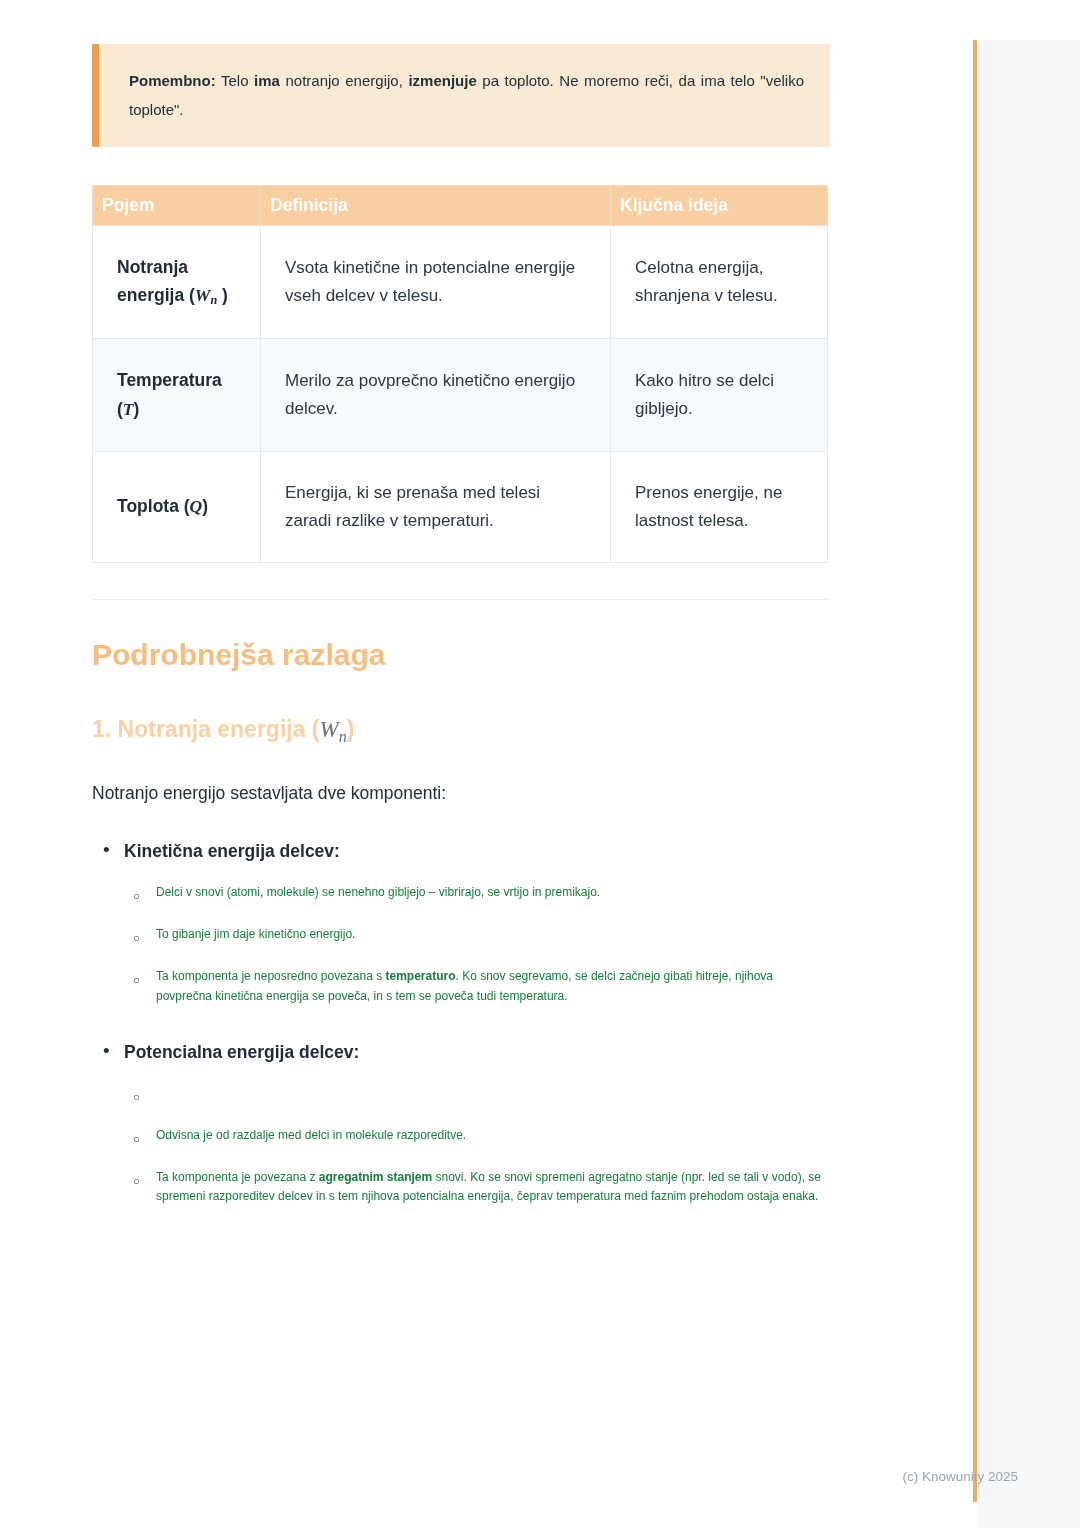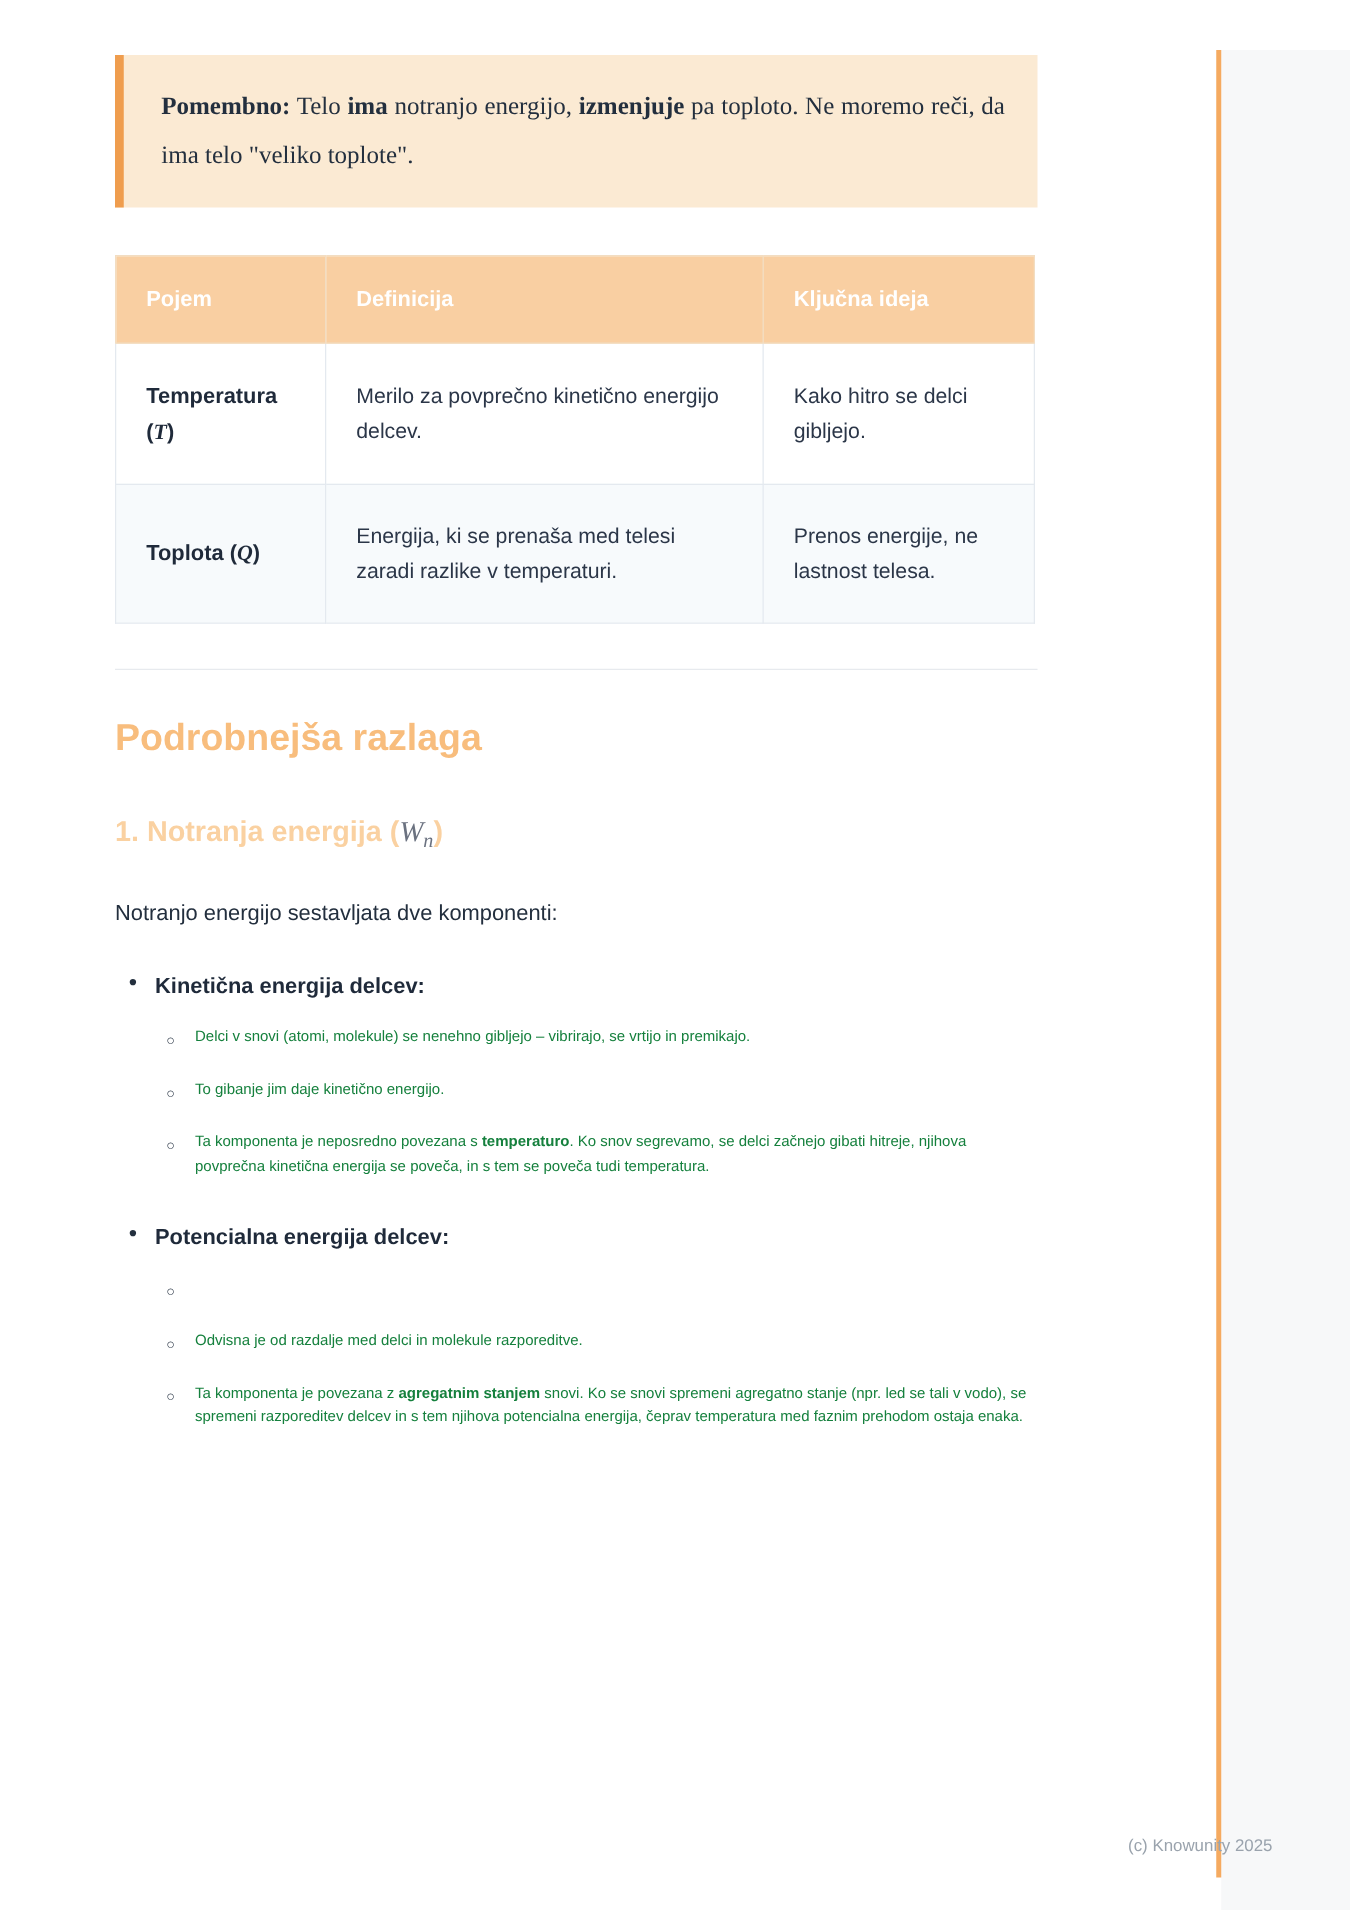--- a/index.html
+++ b/index.html
@@ -15,33 +15,33 @@
   .edge-line { position:absolute; top:40px; bottom:26px; left:973px; width:4px; background:#f5aa60; }
   .content { position:absolute; top:0; left:92px; width:738px; }
 
   
   .callout {
     margin-top:44px;
     background:#fbead3;
     border-left:7px solid #ef9d4e;
     padding:22px 26px 22px 30px;
   }
-  .callout p { font-size:20px; line-height:1.95; text-align:justify; color:#232f3e;font-family:Liberation Serif, serif; }
+  .callout p { font-size:15px; line-height:1.95; text-align:justify; color:#232f3e; }
 
   
   .bold { font-weight:700; }
   .math { font-family:"Liberation Serif","DejaVu Serif",serif; font-style:italic; }
   .msub { font-family:"Liberation Serif","DejaVu Serif",serif; font-style:italic; font-size:0.7em; vertical-align:-0.28em; }
 
   
   table { width:735px; margin-top:38px; border-collapse:collapse; table-layout:fixed; }
   col.w1 { width:168px; } col.w2 { width:350px; } col.w3 { width:217px; }
   th {
     background:#f9cfa2; color:#ffffff; font-weight:700; text-align:left;
-    font-size:17.5px; padding:24px; border:1px solid #f2ddc2;
+    font-size:17.5px; padding:9px; border:1px solid #f2ddc2;
   }
   td {
     border:1px solid #e4e9ef; background:#ffffff;
     padding:27px 24px; font-size:17px; line-height:1.65;
     vertical-align:middle; color:#2b3648;
   }
   tbody tr:nth-child(even) td { background:#f7fafc; }
   td.c1 { font-weight:700; color:#1f2a3a; font-size:17.5px; }
 
   hr.divider { border:none; border-top:1px solid #e7eaee; margin-top:36px; }
@@ -86,20 +86,25 @@
         <col class="w3">
       </colgroup>
     <thead>
       <tr>
         <th>Pojem</th>
         <th>Definicija</th>
         <th>Ključna ideja</th>
       </tr>
     </thead>
     <tbody>
+      <tr>
+        <td class="c1"><span class="bold">Notranja energija (</span><span class="math">W</span><span class="msub">n</span><span class="bold"> )</span></td>
+        <td><span>Vsota kinetične in potencialne energije vseh delcev v telesu.</span></td>
+        <td><span>Celotna energija, shranjena v telesu.</span></td>
+      </tr>
       <tr>
         <td class="c1"><span class="bold">Temperatura (</span><span class="math">T</span><span class="bold">)</span></td>
         <td><span>Merilo za povprečno kinetično energijo delcev.</span></td>
         <td><span>Kako hitro se delci gibljejo.</span></td>
       </tr>
       <tr>
         <td class="c1"><span class="bold">Toplota (</span><span class="math">Q</span><span class="bold">)</span></td>
         <td><span>Energija, ki se prenaša med telesi zaradi razlike v temperaturi.</span></td>
         <td><span>Prenos energije, ne lastnost telesa.</span></td>
       </tr>

